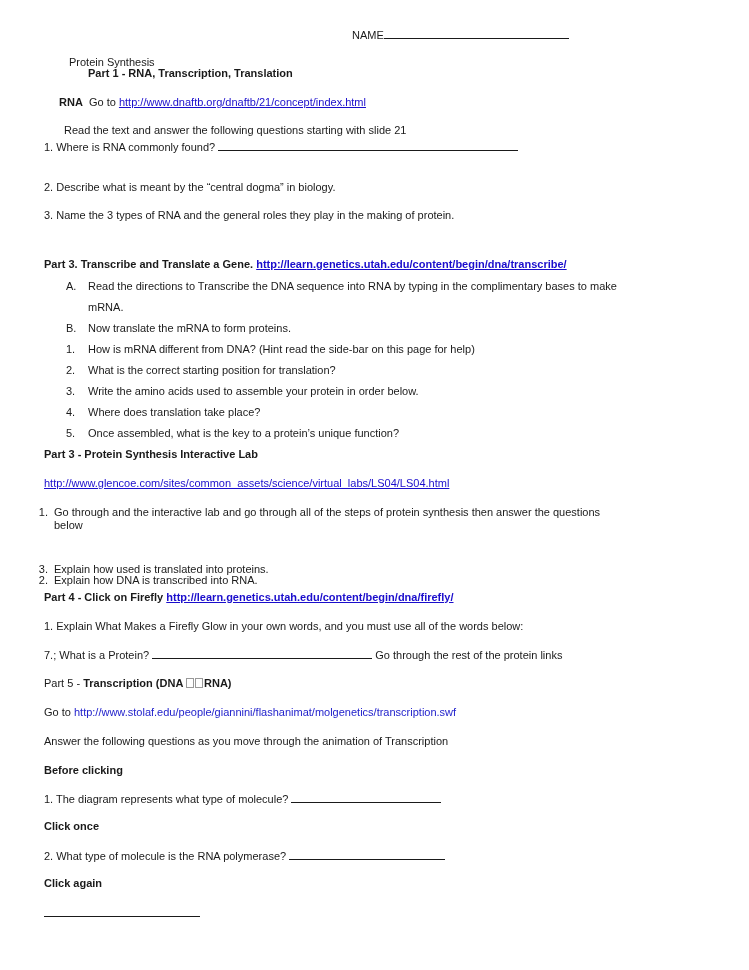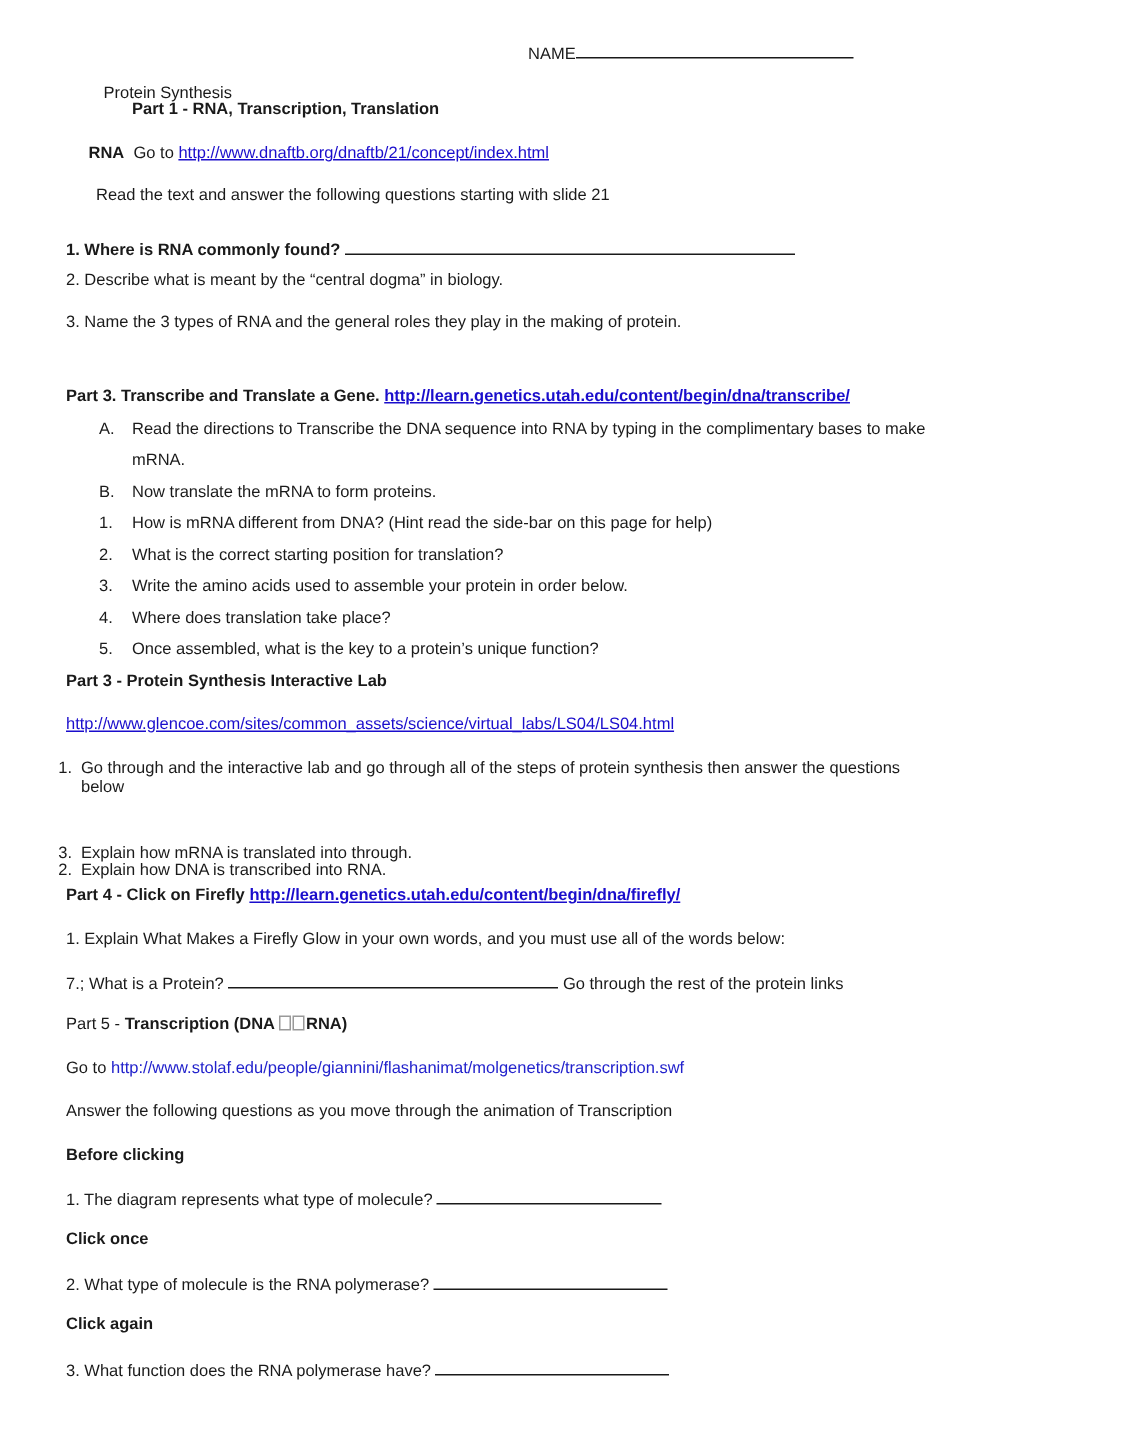--- a/index.html
+++ b/index.html
@@ -53,21 +53,21 @@
   <span>NAME</span><span class="blank" style="width:185px;"></span>
 </div>
 
 <div class="abs bold" style="left:44px; top:67px;margin-left:44px;">Part 1 - RNA, Transcription, Translation</div>
 <div class="abs" style="left:31px; top:96px;padding-left:28px;">
   <span class="bold">RNA</span>&nbsp;
   <span>Go to</span>
   <a class="link">http://www.dnaftb.org/dnaftb/21/concept/index.html</a>
 </div>
 <div class="abs" style="left:44px; top:124px;padding-left:20px;">Read the text and answer the following questions starting with slide 21</div>
-<div class="abs" style="left:44px; top:159px;font-weight:bold;">
+<div class="abs" style="left:44px; top:140px;">
   <span>1. Where is RNA commonly found?</span>
   <span class="blank" style="width:300px;"></span>
 </div>
 <div class="abs" style="left:44px; top:181px;">2. Describe what is meant by the “central dogma” in biology.</div>
 <div class="abs" style="left:44px; top:209px;">3. Name the 3 types of RNA and the general roles they play in the making of protein.</div>
 
 <div class="abs bold" style="left:44px; top:258px;">
   <span>Part 3.  Transcribe and Translate a Gene.</span>
   <a class="link">http://learn.genetics.utah.edu/content/begin/dna/transcribe/</a>
 </div>
@@ -100,21 +100,21 @@
   <a class="link">http://www.glencoe.com/sites/common_assets/science/virtual_labs/LS04/LS04.html</a>
 </div>
 <div class="abs" style="left:30px; top:506px;">
   <span class="marker" style="width:18px; text-align:right; margin-right:6px;">1.</span><span>Go through and the interactive lab and go through all of the steps of protein synthesis then answer the questions</span>
 </div>
 <div class="abs" style="left:54px; top:519px;">below</div>
 <div class="abs" style="left:30px; top:534px;margin-top:40px;">
   <span class="marker" style="width:18px; text-align:right; margin-right:6px;">2.</span><span>Explain how DNA is transcribed into RNA.</span>
 </div>
 <div class="abs" style="left:30px; top:563px;">
-  <span class="marker" style="width:18px; text-align:right; margin-right:6px;">3.</span><span>Explain how mRNA is translated into through.</span>
+  <span class="marker" style="width:18px; text-align:right; margin-right:6px;">3.</span><span>Explain how used is translated into proteins.</span>
 </div>
 
 <div class="abs bold" style="left:44px; top:591px;">
   <span>Part 4 - Click on Firefly</span>
   <a class="link">http://learn.genetics.utah.edu/content/begin/dna/firefly/</a>
 </div>
 <div class="abs" style="left:44px; top:620px;">1. Explain What Makes a Firefly Glow in your own words, and you must use all of the words below:</div>
 <div class="abs" style="left:44px; top:648px;">
   <span>7.;  What is a Protein?</span>
   <span class="blank" style="width:220px;"></span>
@@ -137,15 +137,14 @@
 </div>
 
 <div class="abs bold" style="left:44px; top:820px;">Click once</div>
 <div class="abs" style="left:44px; top:849px;">
   <span>2. What type of molecule is the RNA polymerase?</span>
   <span class="blank" style="width:156px;"></span>
 </div>
 
 <div class="abs bold" style="left:44px; top:877px;">Click again</div>
 <div class="abs" style="left:44px; top:906px;">
-  <span>3. What function does the RNA polymerase have?</span>
   <span class="blank" style="width:156px;"></span>
 </div>
 
 </body></html>

